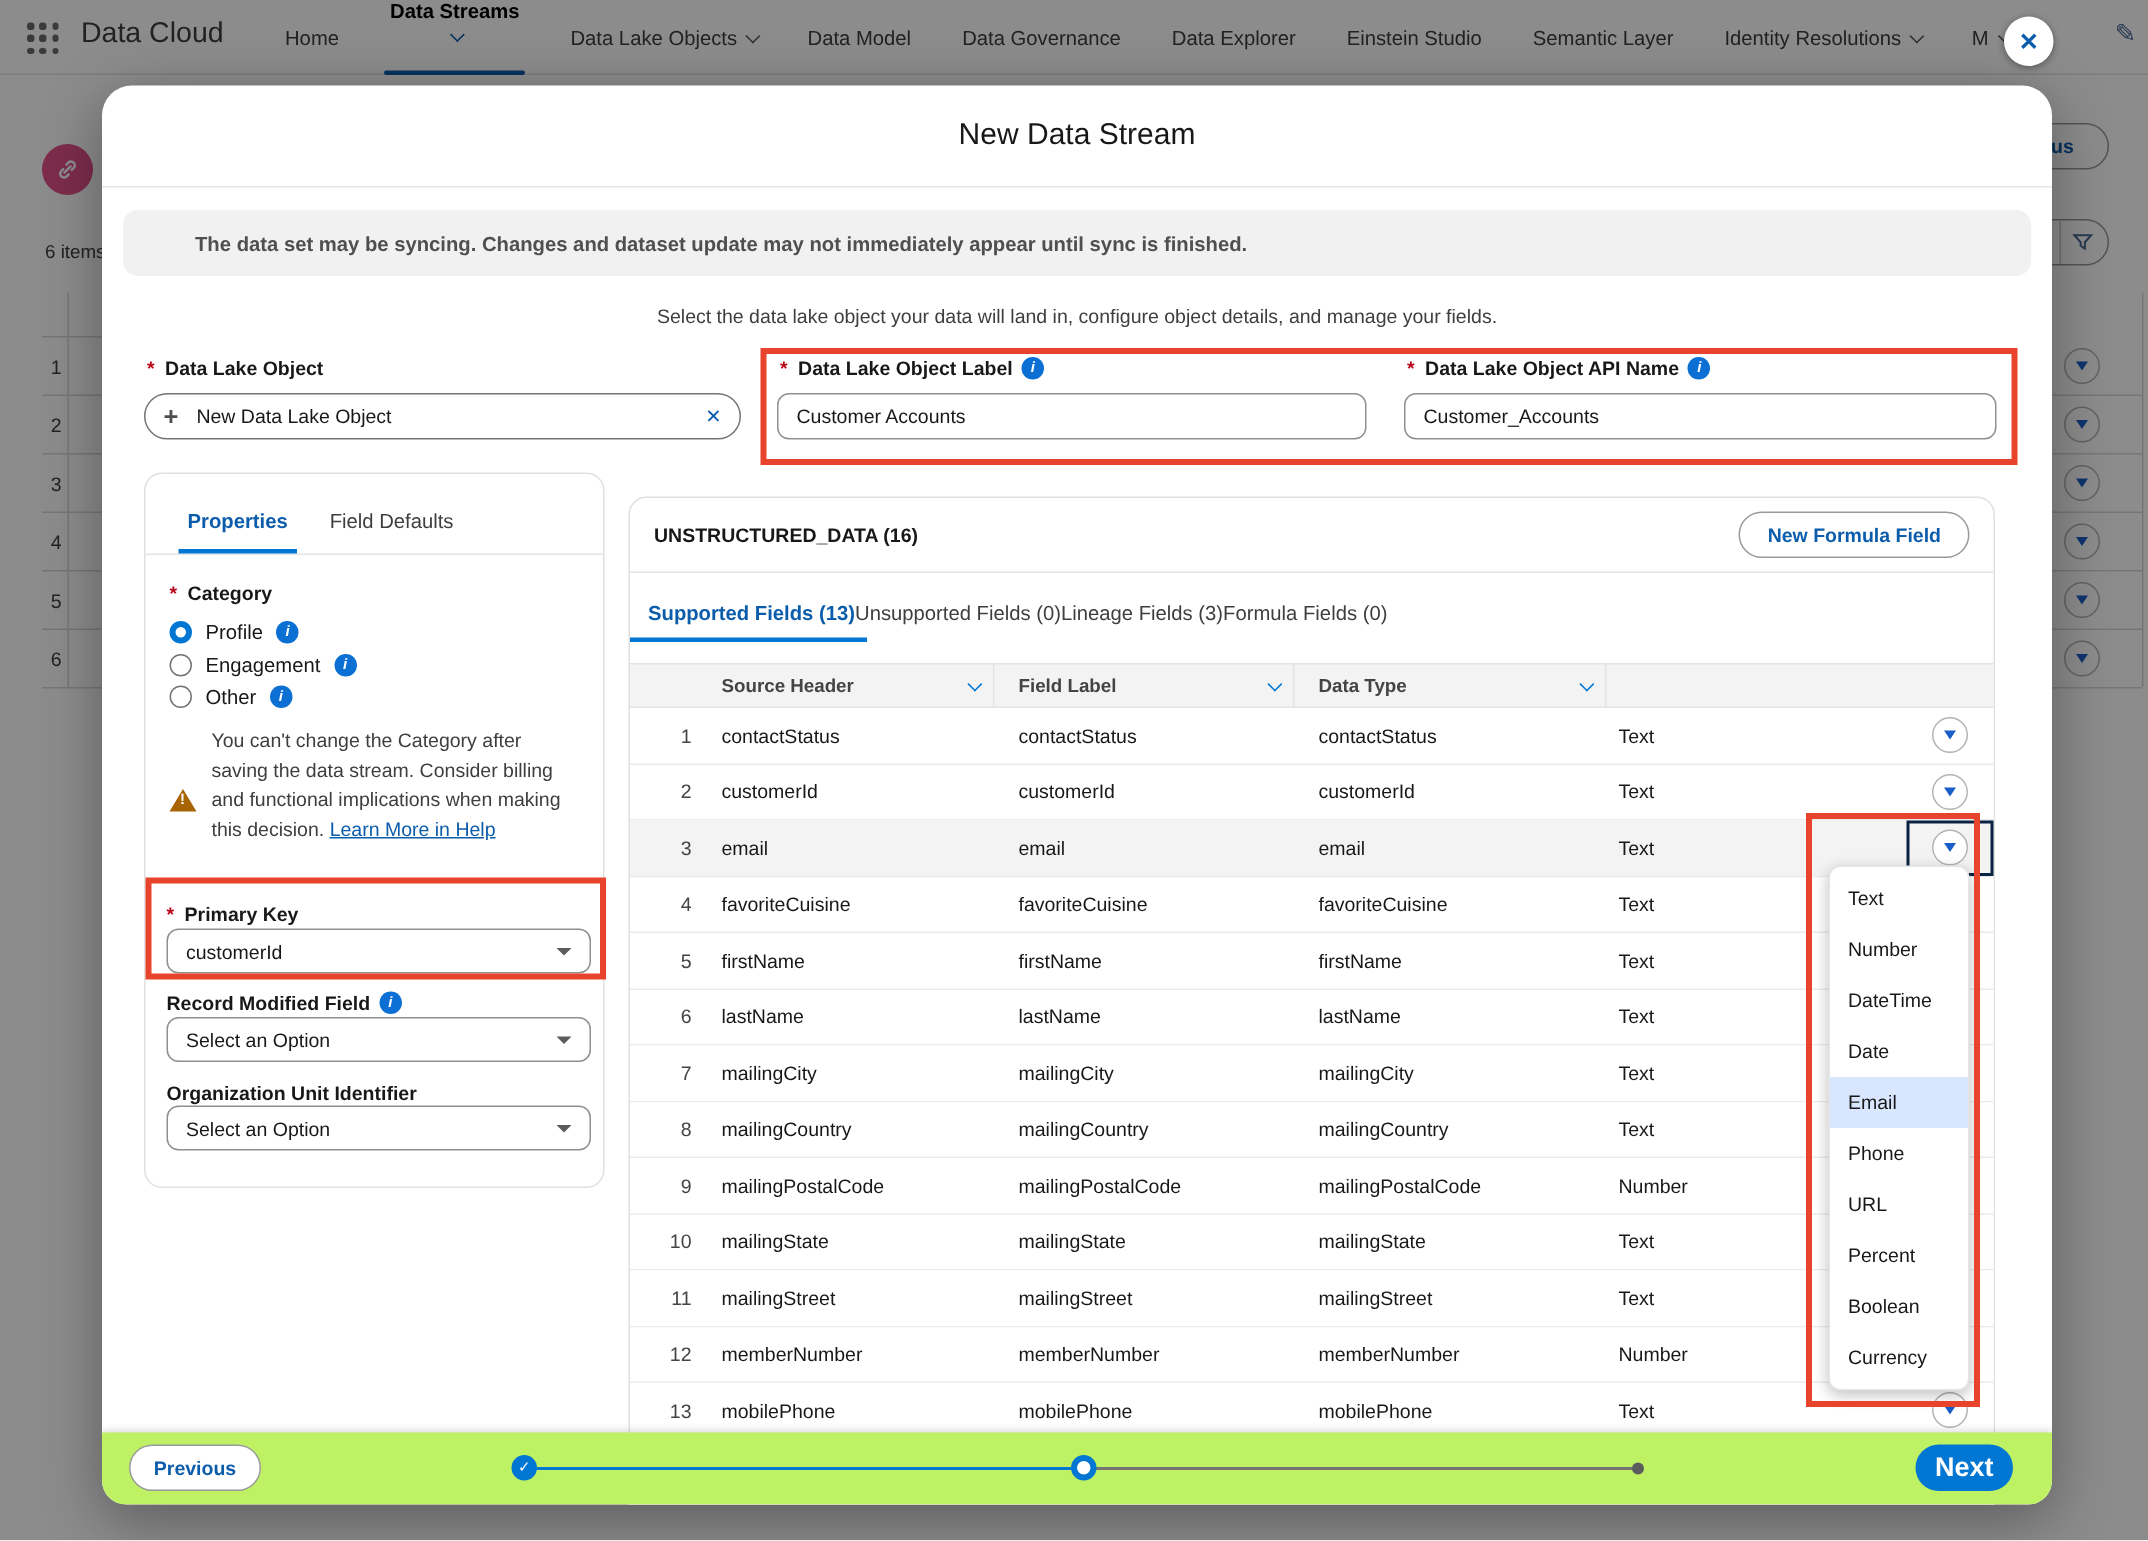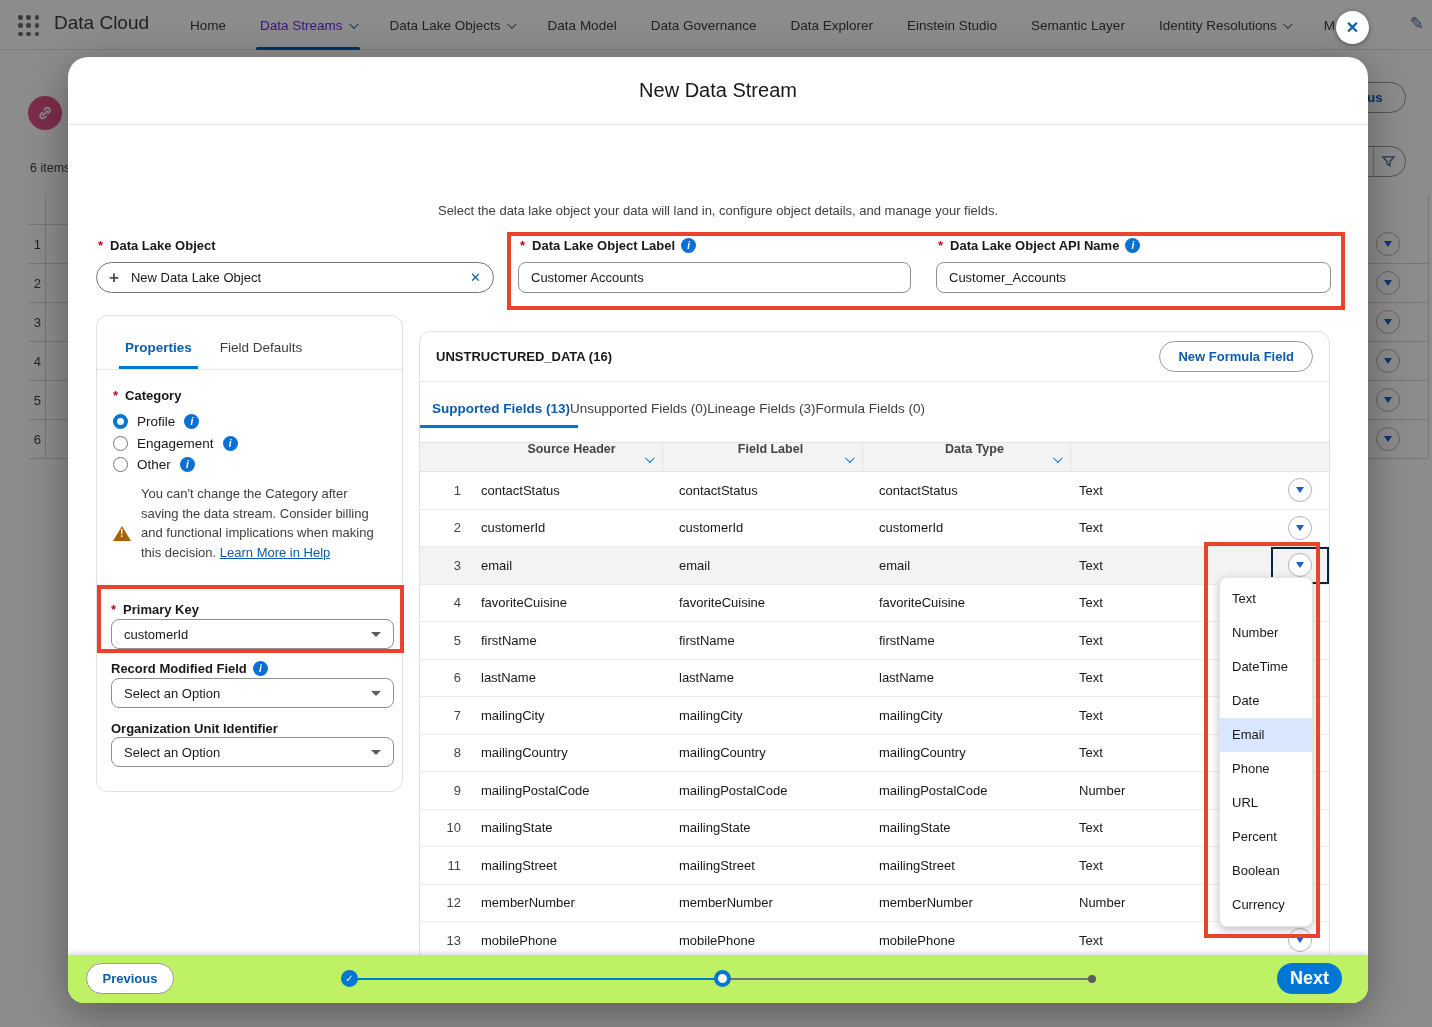--- a/index.html
+++ b/index.html
@@ -7,21 +7,21 @@
   body { font-family:"Liberation Sans","DejaVu Sans",sans-serif; background:#fff; }
   .stage { position:relative; width:1432px; height:1027px; overflow:hidden; background:#fff; }
 
   
   .nav { position:absolute; left:0; top:0; width:1432px; height:50px; background:#fff; border-bottom:1px solid #e2e2e2; display:flex; align-items:center; }
   .waffle { position:absolute; left:18px; top:15px; width:22px; height:22px; display:grid; grid-template-columns:repeat(3,1fr); gap:3px; }
   .waffle span { width:4.5px; height:4.5px; border-radius:50%; background:#6b6b6b; }
   .app-name { position:absolute; left:54px; top:12px; font-size:19px; color:#3e3e3c; }
   .nav-tabs { position:absolute; left:190px; top:0; height:50px; display:flex; align-items:center; gap:34px; }
   .nav-tab { position:relative; height:50px; display:flex; align-items:center; gap:6px; font-size:13.5px; color:#3e3e3c; cursor:pointer; white-space:nowrap; }
-  .nav-tab.active { color:#6d28d9; font-weight:400; }
+  .nav-tab.active { color:#000000; font-weight:700;flex-direction:column; }
   .nav-tab.active::after { content:""; position:absolute; left:-4px; right:-4px; bottom:0; height:3px; background:#0b5cab; border-radius:2px; }
   .chev { width:7px; height:7px; border-right:1.6px solid #5c5c5c; border-bottom:1.6px solid #5c5c5c; transform:rotate(45deg) translateY(-2px); }
   .nav-tab.active .chev { border-color:#0b5cab; }
   .pencil { position:absolute; right:8px; top:13px; font-size:17px; color:#4a6a94; }
 
   .bg-stream-icon { position:absolute; left:28px; top:96px; width:34px; height:34px; border-radius:50%; background:#e3518a; display:flex; align-items:center; justify-content:center; }
   .bg-items { position:absolute; left:30px; top:161px; font-size:12.5px; color:#3e3e3c; }
   .bg-vline-l { position:absolute; left:45px; top:195px; width:1px; height:263px; background:#d8d8d8; }
   .bg-vline-r { position:absolute; left:1428px; top:195px; width:1px; height:263px; background:#d8d8d8; }
   .bg-hline { position:absolute; height:1px; background:#d8d8d8; }
@@ -76,21 +76,21 @@
   .fields-card { position:absolute; left:351px; top:274px; width:911px; height:690px; border:1px solid #e0e0e0; border-radius:12px; background:#fff; }
   .fc-head { position:relative; height:50px; border-bottom:1px solid #e5e5e5; display:flex; align-items:center; padding:0 16px; }
   .fc-title { font-size:13px; font-weight:700; color:#181818; }
   .formula-btn { margin-left:auto; height:31px; padding:0 18px; border-radius:16px; border:1px solid #9a9a9a; background:#fff; color:#0b5cab; font-weight:700; font-size:13px; cursor:pointer; font-family:inherit; }
   .fc-tabs { position:relative; height:46px; display:flex; align-items:flex-end; padding-left:12px; }
   .fc-tab { position:relative; padding-bottom:12px; font-size:13.5px; color:#3e3e3c; cursor:pointer; white-space:nowrap; }
   .fc-tab.active { color:#0b5cab; font-weight:700; }
   .fc-tab.active::after { content:""; position:absolute; left:-12px; right:-8px; bottom:0; height:3px; background:#0176d3; }
   .ftable { position:absolute; left:0; top:110px; width:909px; }
   .thead { display:flex; height:30px; background:#f3f3f3; border-top:1px solid #e3e3e3; border-bottom:1px solid #e3e3e3; align-items:center; font-size:12.5px; font-weight:700; color:#444; }
-  .th { display:flex; align-items:center; padding-left:16px; height:30px; border-right:1px solid #e3e3e3;flex-direction:column; }
+  .th { display:flex; align-items:center; padding-left:16px; height:30px; border-right:1px solid #e3e3e3; }
   .th .chev { border-color:#0176d3; margin-left:auto; margin-right:10px; }
   .th.c-num { width:45px; padding:0; border-right:none; }
   .th.c-src { width:198px; }
   .th.c-lbl { width:200px; }
   .th.c-api { width:200px; }
   .th.c-typ { width:208px; }
   .th.c-act { width:58px; border-right:none; }
   .trow { display:flex; height:37.5px; align-items:center; border-bottom:1px solid #ebebeb; font-size:13px; color:#181818; background:#fff; }
   .trow.hl { background:#f3f3f3; }
   .td { padding-left:16px; overflow:hidden; white-space:nowrap; }
@@ -238,20 +238,21 @@
     <span class="divider"></span>
     <svg width="15" height="15" viewBox="0 0 16 16">
       <path d="M2 3 h12 l-4.5 5 v4.5 l-3 -2 V8 Z" fill="none" stroke="#4a6a94" stroke-width="1.4"></path>
     </svg>
   </div>
 
   <div class="scrim"></div>
 
   <div class="modal">
     <div class="modal-title">New Data Stream</div>
+    <div class="banner">The data set may be syncing. Changes and dataset update may not immediately appear until sync is finished.</div>
     <div class="subtitle">Select the data lake object your data will land in, configure object details, and manage your fields.</div>
 
     <div class="flabel" style="left:30px; top:181px;">
       <span class="req">*</span>
         <span>Data Lake Object</span>
     </div>
     <div class="input lookup-pill">
       <span class="plus">+</span>
       <span>New Data Lake Object</span>
       <span class="clear">✕</span>

